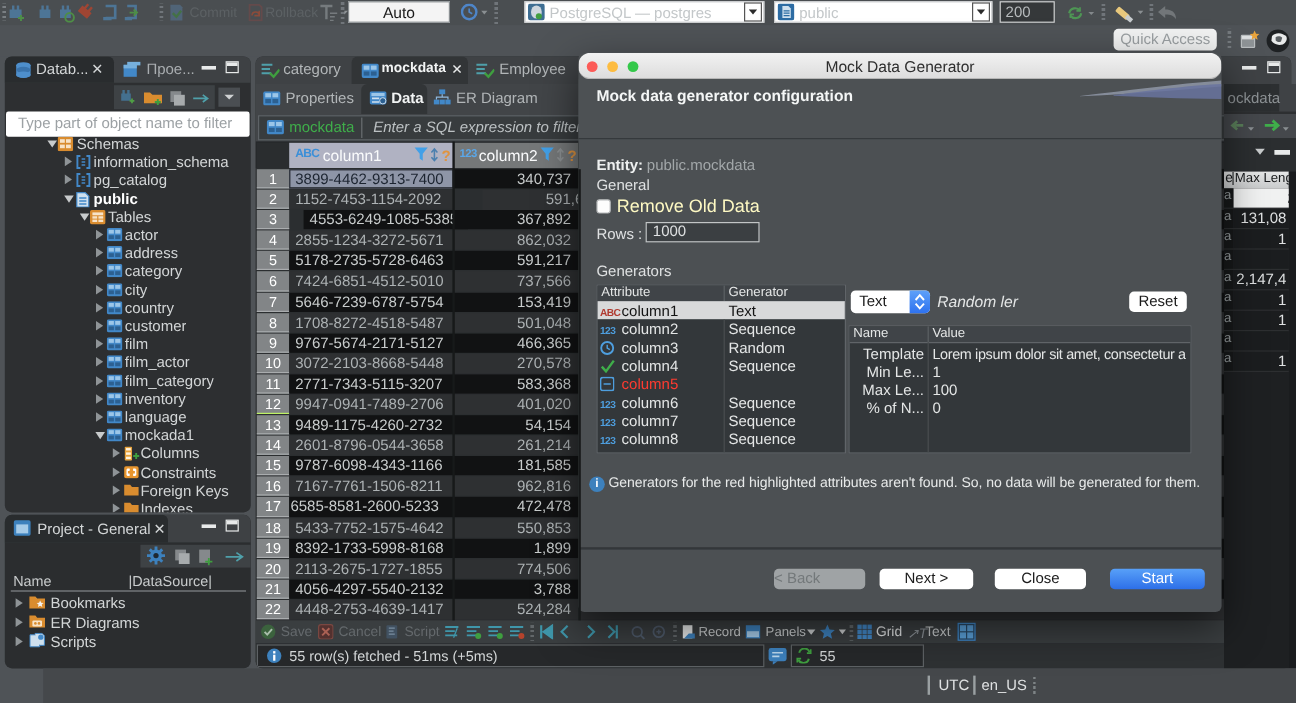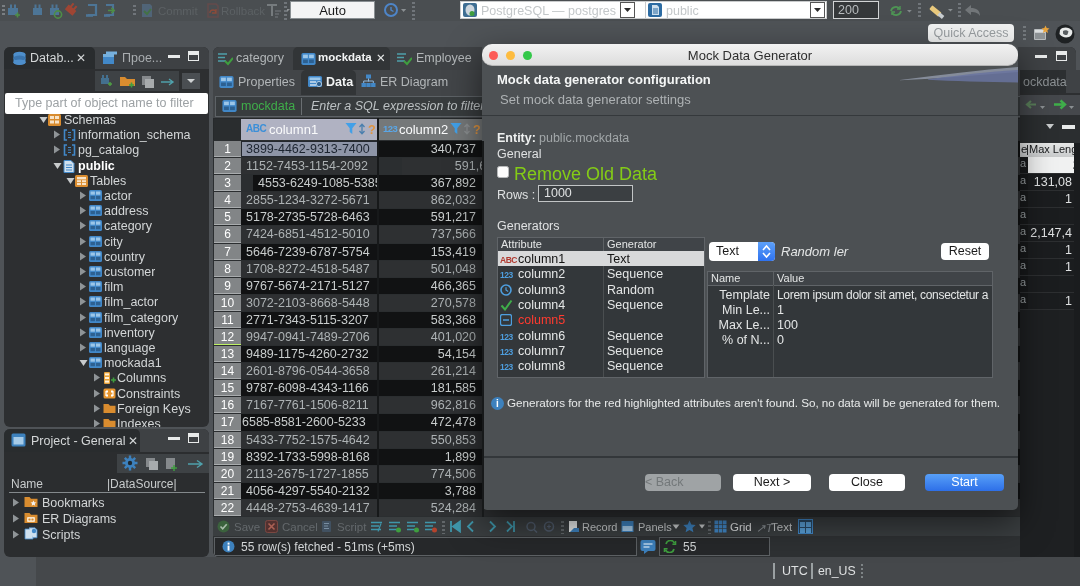--- a/index.html
+++ b/index.html
@@ -56,21 +56,21 @@
 
   <div class="abs" style="left:290px;top:1px;width:85px;height:18px;background:#f4f4f4;border:1px solid #8a8f92;box-sizing:border-box;color:#1a1a1a;font-size:13px;text-align:center;line-height:17px;">Auto</div>
 
   <svg class="abs" style="left:384px;top:3px;" width="24" height="15" viewBox="0 0 24 15">
     <circle cx="7" cy="7" r="6" fill="none" stroke="#4e85c8" stroke-width="2"></circle>
     <path d="M7 4 v3 l2.5 1.5" stroke="#4e85c8" stroke-width="1.4" fill="none"></path>
     <path d="M17 6 l2.6 3 l2.6 -3" fill="#8a8f92"></path>
   </svg>
   <div class="abs" style="left:412px;top:0px;width:3px;height:20px;background:repeating-linear-gradient(#4a4e51 0 2px,#70757a 2px 4px);"></div>
 
-  <div class="abs" style="left:437px;top:1px;width:200px;height:18px;background:#ffffff;border:1px solid #c9cbcc;box-sizing:border-box;margin-left:23px;">
+  <div class="abs" style="left:437px;top:1px;width:200px;height:18px;background:#ffffff;border:1px solid #c9cbcc;box-sizing:border-box;">
     <svg class="abs" style="left:2px;top:1px;" width="14" height="14" viewBox="0 0 14 14">
         <rect x="0" y="0" width="14" height="14" rx="2" fill="#3e6e93"></rect>
         <ellipse cx="7" cy="7" rx="4.5" ry="5.5" fill="#cdd6de"></ellipse>
         <circle cx="9" cy="10.5" r="2.5" fill="#3f9e3f"></circle>
       </svg>
     <div class="abs ell" style="left:20px;top:2px;width:155px;font-size:12.5px;color:#c3c7c9;">PostgreSQL — postgres</div>
   </div>
   <div class="abs" style="left:620px;top:2px;width:15px;height:16px;background:#ffffff;border:1px solid #555;box-sizing:border-box;">
     <svg width="13" height="14" viewBox="0 0 13 14">
         <path d="M3 5 l3.5 4 l3.5 -4" fill="#2b2b2b"></path>
@@ -811,29 +811,28 @@
     <div class="abs" style="left:41px;top:7px;width:9px;height:9px;border-radius:50%;background:#34c84a;"></div>
     <div class="abs" style="left:0;top:4px;width:536px;text-align:center;font-size:13px;color:#2e2e2e;">Mock Data Generator</div>
   </div>
 
   <div class="abs" style="left:0;top:22px;width:536px;height:49px;background:#4d5154;">
     <svg class="abs" style="left:408px;top:0;" width="128" height="18" viewBox="0 0 128 18">
       <path d="M10 14 C50 9 90 4 128 1 L128 6 C90 9 50 12.5 10 14.3 Z" fill="#98a0b2" opacity="0.75"></path>
       <path d="M38 13.2 C80 8 105 5 128 4 L128 16.5 C95 16.3 62 15 38 13.8 Z" fill="#68739f" opacity="0.85"></path>
     </svg>
     <div class="abs" style="left:15px;top:6px;font-size:13px;font-weight:bold;color:#f4f6f6;">Mock data generator configuration</div>
-    <div class="abs" style="left:18px;top:26px;font-size:13px;color:#aeb2b4;">Set mock data generator settings</div>
   </div>
   <div class="abs" style="left:0;top:71px;width:536px;height:1px;background:#35393c;"></div>
 
   <div class="abs" style="left:15px;top:87px;font-size:12.5px;font-weight:bold;color:#eef0f0;">Entity:</div>
   <div class="abs" style="left:57px;top:87px;font-size:12.5px;color:#a2a7a9;">public.mockdata</div>
   <div class="abs" style="left:15px;top:103px;font-size:12.5px;color:#dfe1e2;">General</div>
   <div class="abs" style="left:15px;top:122px;width:12px;height:12px;background:#fdfdfd;border:1px solid #b8babb;border-radius:2.5px;box-sizing:border-box;"></div>
-  <div class="abs" style="left:32px;top:120px;font-size:18px;color:#84cc16;">Remove Old Data</div>
+  <div class="abs" style="left:32px;top:120px;font-size:15px;color:#fef9c3;">Remove Old Data</div>
   <div class="abs" style="left:15px;top:144px;font-size:12.5px;color:#dfe1e2;">Rows :</div>
   <div class="abs" style="left:56px;top:141px;width:95px;height:17px;background:#3b3f42;border:1px solid #c2c5c6;box-sizing:border-box;color:#dfe1e2;font-size:12.5px;line-height:15px;padding-left:5px;">1000</div>
   <div class="abs" style="left:15px;top:175px;font-size:12.5px;color:#dfe1e2;">Generators</div>
 
   <div class="abs" style="left:15px;top:193px;width:208px;height:141px;background:#33373a;border:1px solid #606468;box-sizing:border-box;">
     <div class="abs" style="left:0;top:0;width:206px;height:13px;background:#404448;border-bottom:1px solid #606468;">
       <span class="abs" style="left:3px;top:0px;font-size:11px;color:#e4e6e6;">Attribute</span>
       <span class="abs" style="left:109px;top:0px;font-size:11px;color:#e4e6e6;">Generator</span>
       <span class="abs" style="left:105px;top:0;width:1px;height:13px;background:#5d6164;"></span>
     </div>

